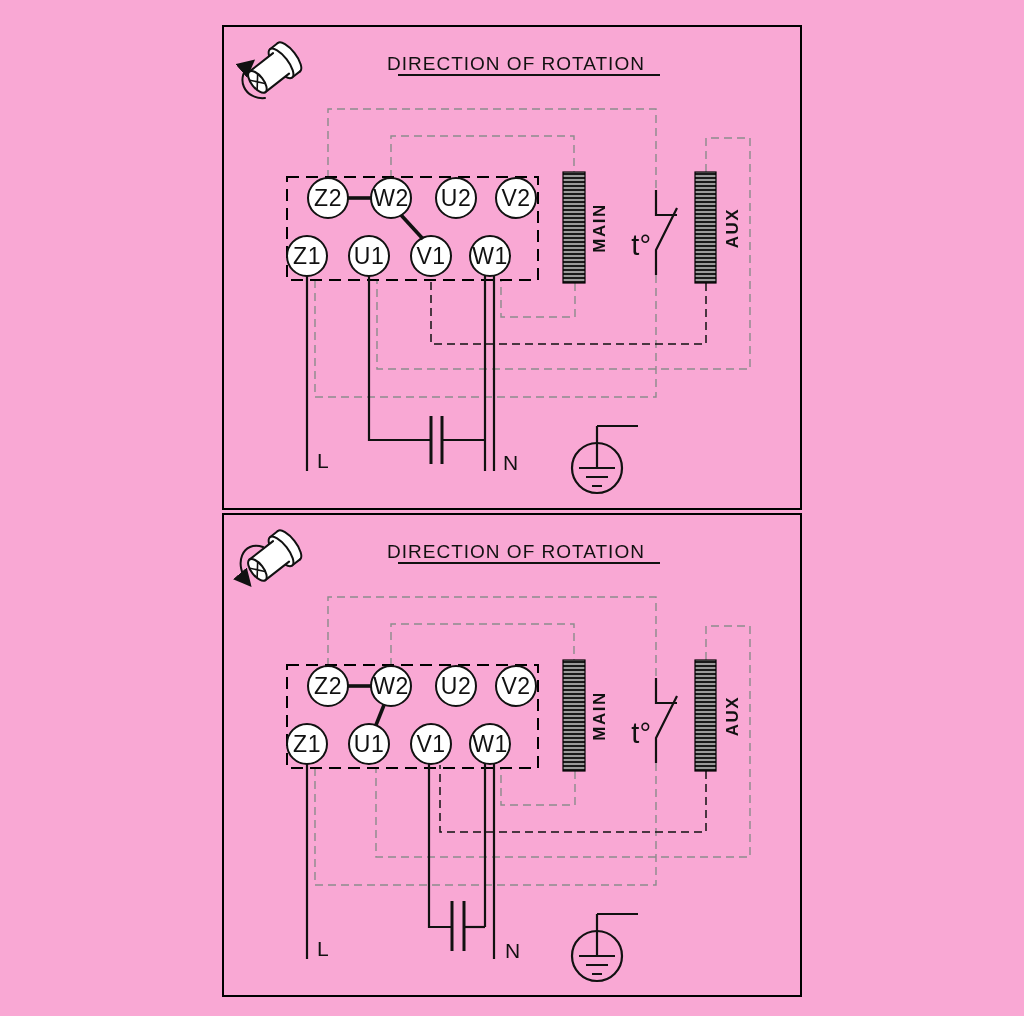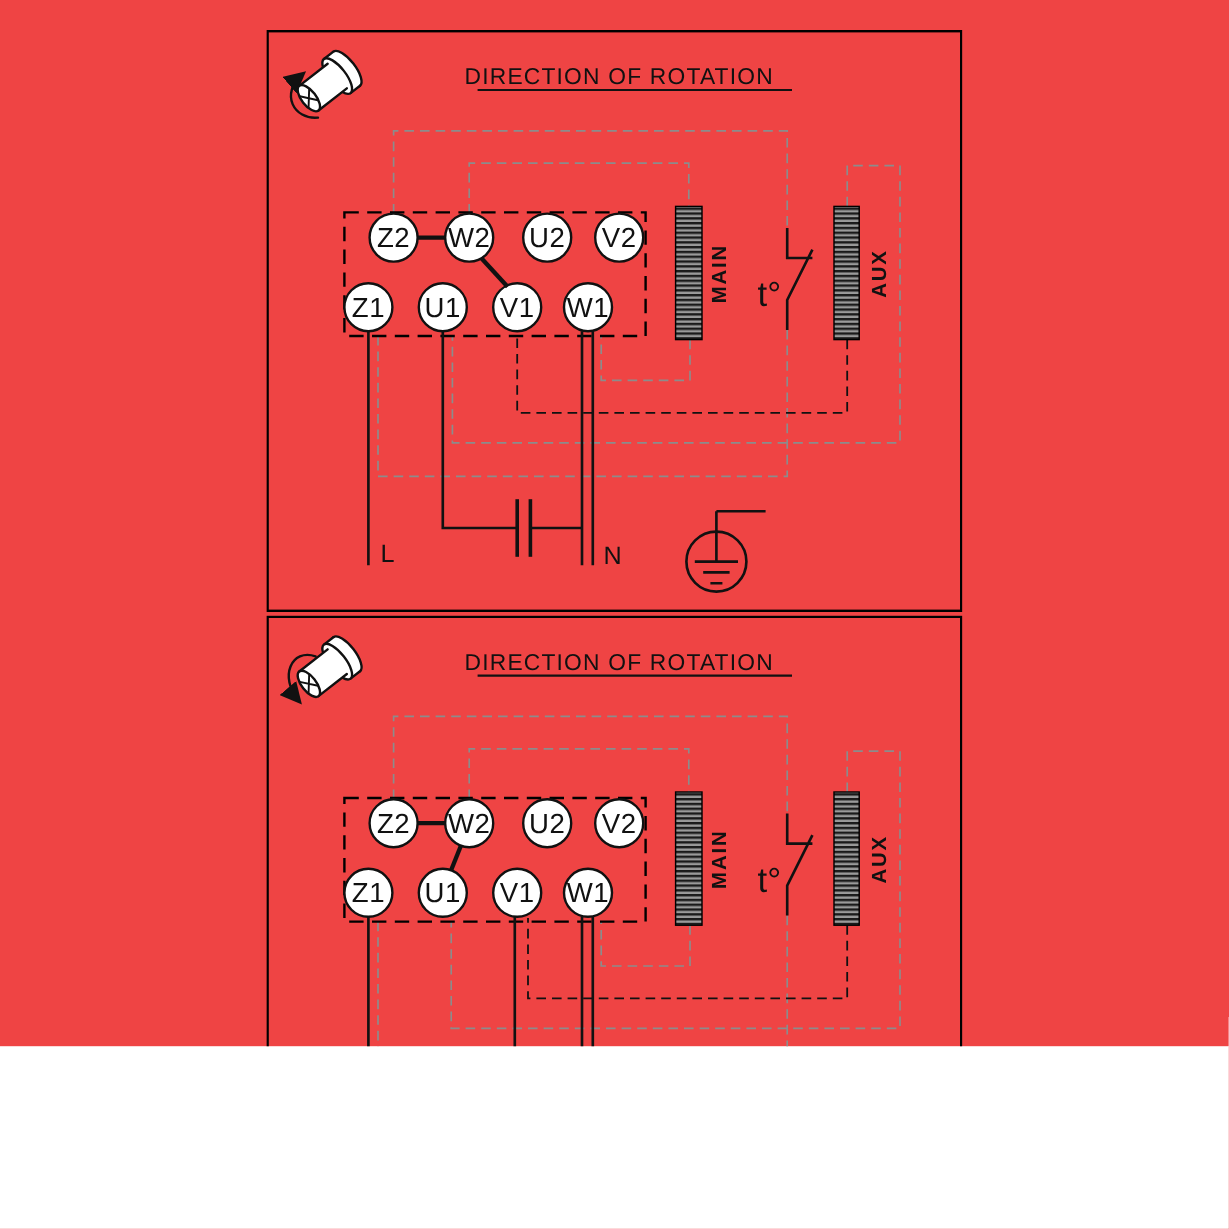--- a/index.html
+++ b/index.html
@@ -1,16 +1,16 @@
 <!DOCTYPE html>
 <html><head>
 <meta charset="utf-8">
 <style>
   html,body{margin:0;padding:0;background:#ffffff;}
-  .stage{position:relative;width:1024px;height:872px;background:#ef4444;overflow:hidden;
+  .stage{position:relative;width:1024px;height:1016px;background:#f9a8d4;overflow:hidden;
          font-family:"Liberation Sans",sans-serif;}
   .panel{position:absolute;left:222px;width:580px;}
   svg{display:block;}
   
   .t-title{font-family:"Liberation Sans",sans-serif;font-size:19px;letter-spacing:1px;fill:#111;}
   .t-term{font-family:"Liberation Sans",sans-serif;font-size:23px;letter-spacing:0.5px;fill:#111;}
   .t-ln{font-family:"Liberation Sans",sans-serif;font-size:21px;fill:#111;}
   .t-wind{font-family:"Liberation Sans",sans-serif;font-size:17px;font-weight:bold;letter-spacing:1.5px;fill:#111;}
   .t-thermal{font-family:"Liberation Sans",sans-serif;font-size:29px;fill:#111;}
   

